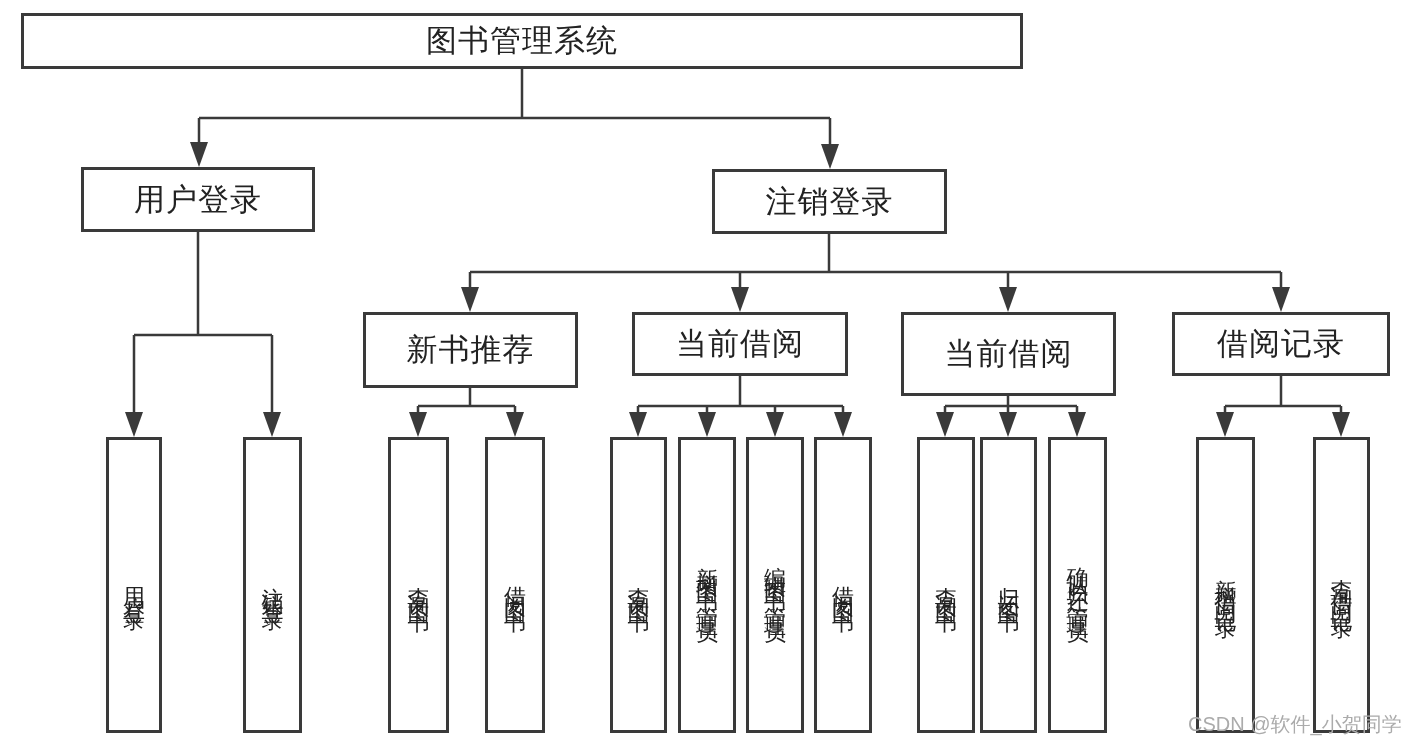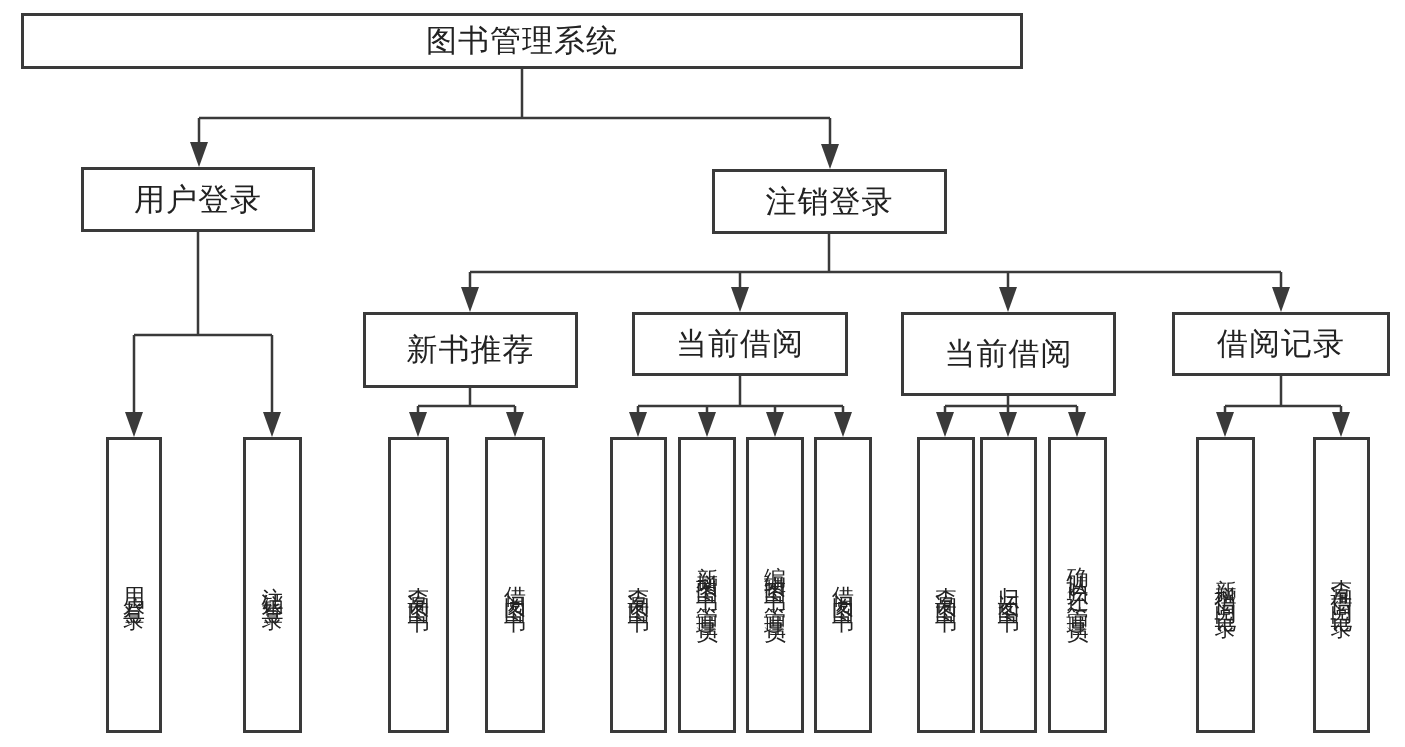--- a/index.html
+++ b/index.html
@@ -185,14 +185,15 @@
     <span class="vtext">确认归还（管理员）</span>
   </div>
 
   <div class="node vbox" style="left:1196px; width:59px;">
     <span class="vtext">新增借阅记录</span>
   </div>
   <div class="node vbox" style="left:1313px; width:57px;">
     <span class="vtext">查询借阅记录</span>
   </div>
 
+  <div class="watermark">CSDN @软件_小贺同学</div>
 
 </div>
 
 </body></html>

